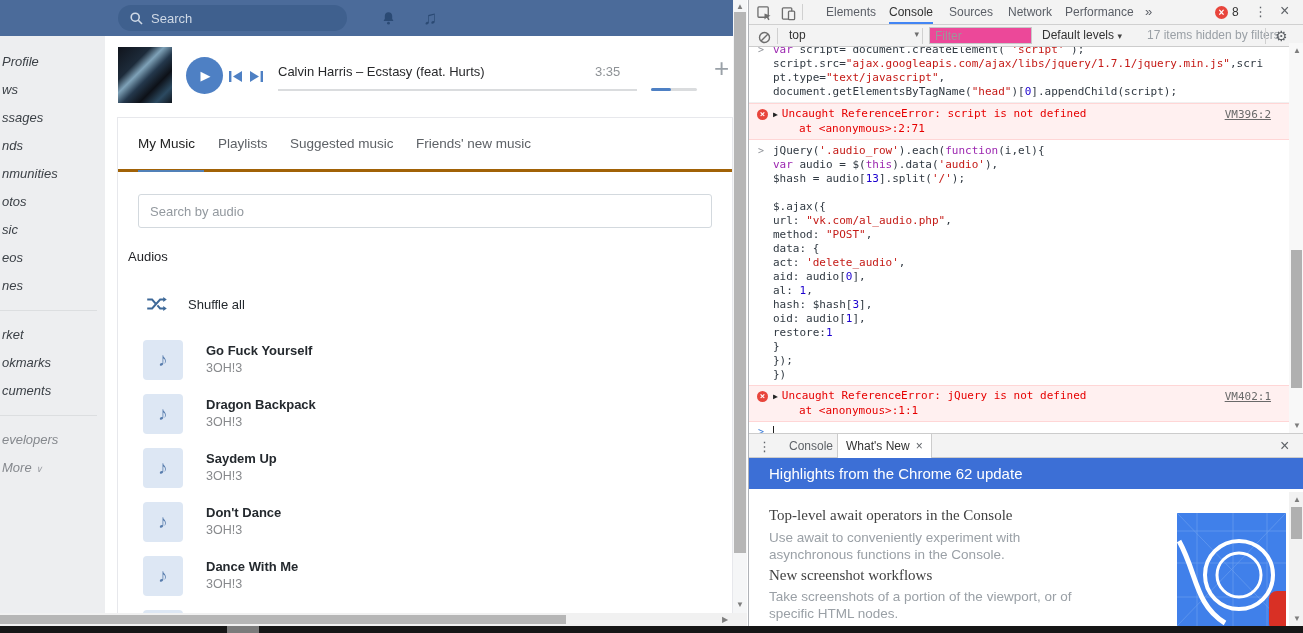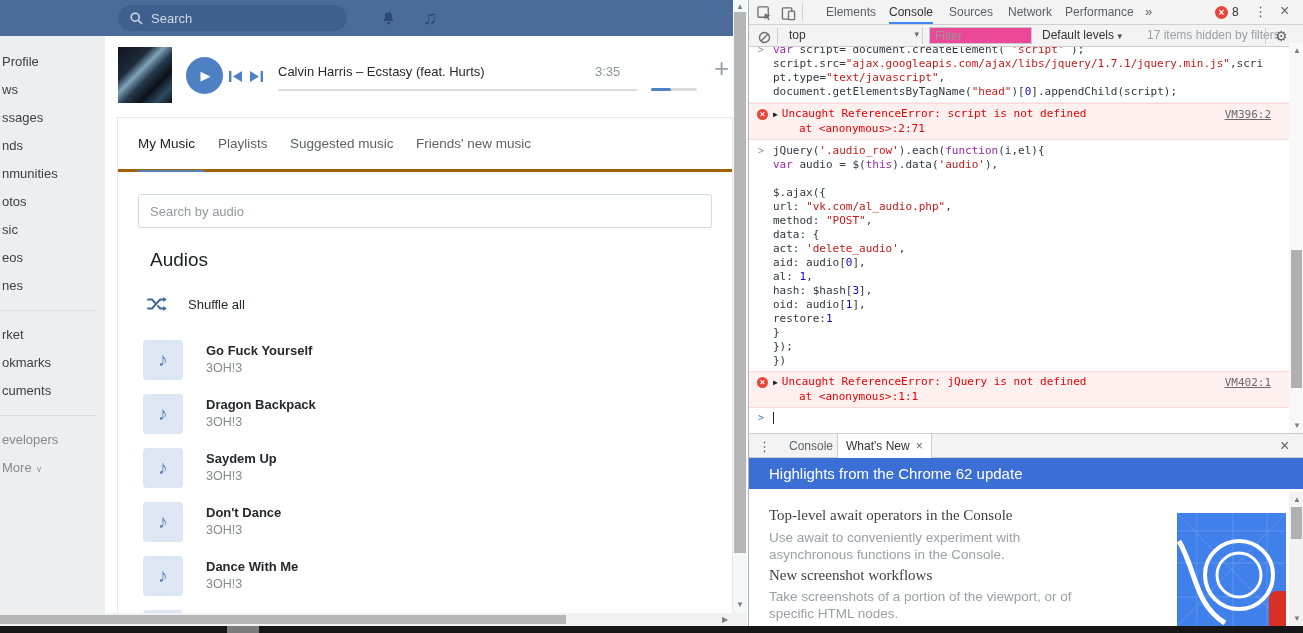--- a/index.html
+++ b/index.html
@@ -8,21 +8,21 @@
 
   
   .vk-pane { position:absolute; left:0; top:0; width:747px; height:626px; background:#fff; overflow:hidden; }
   .vk-header { position:absolute; left:0; top:0; width:733px; height:36px; background:#4b6b9a; }
   .search-pill { position:absolute; left:118px; top:5px; width:229px; height:26px; border-radius:13px; background:#three; background:#3f608e; color:#cfd9e6; font-size:13px; display:flex; align-items:center; padding-left:12px; gap:8px; }
   .search-pill svg { flex:0 0 auto; }
   .hdr-ico { position:absolute; top:6px; width:24px; height:24px; color:#2b4a74; display:flex; align-items:center; justify-content:center; }
   .hdr-ico.music { font-size:19px; }
 
   .vk-sidebar { position:absolute; left:0; top:36px; width:105px; height:578px; background:#edeef0; padding-top:12px; }
-  .sb-item { height:28px; line-height:28px; font-size:13px; color:#3c4147; padding-left:2px; white-space:nowrap; cursor:pointer; }
+  .sb-item { height:28px; line-height:28px; font-size:13px; color:#3c4147; padding-left:2px; white-space:nowrap; cursor:pointer;font-style:italic; }
   .sb-div { height:1px; background:#dcdee0; margin:10px 8px 10px 0; }
   .sb-item.muted { color:#85888d; }
   .sb-item .chev { font-size:9px; color:#9a9da3; margin-left:4px; }
 
   
   .player-card { position:absolute; left:117px; top:47px; width:616px; height:56px; background:#fff; }
   .album-art { position:absolute; left:1px; top:0; width:54px; height:56px;
     background:linear-gradient(135deg,#10141c 0%,#1d2b3a 30%,#7fa2b8 42%,#24384c 55%,#0d1118 70%,#2c4a61 85%,#11161d 100%); }
   .play-btn { position:absolute; left:69px; top:10px; width:37px; height:37px; border-radius:50%; background:#4e80c4; color:#fff; display:flex; align-items:center; justify-content:center; cursor:pointer; }
   .skip { position:absolute; top:22px; width:15px; height:14px; color:#4e80c4; cursor:pointer; }
@@ -34,21 +34,21 @@
   .add-btn { position:absolute; left:597px; top:8px; font-size:26px; font-weight:300; color:#9aa1a8; cursor:pointer; line-height:26px; }
 
   
   .content-card { position:absolute; left:117px; top:117px; width:616px; height:497px; background:#fff; border:1px solid #e7e8ec; overflow:hidden; }
   .tabs-row { position:absolute; left:0; top:0; width:100%; height:54px; border-bottom:3px solid #a16207; }
   .tab { position:absolute; top:18px; font-size:13.5px; color:#5d6166; cursor:pointer; white-space:nowrap; }
   .tab.active { color:#222; font-weight:500; }
   .tab-underline { position:absolute; left:20px; top:52px; width:66px; height:2px; background:#5181b8; }
   .audio-search { position:absolute; left:20px; top:76px; width:574px; height:34px; border:1px solid #d3d9de; border-radius:3px; font-size:13px; color:#444; padding-left:11px; font-family:"Liberation Sans",sans-serif; outline:none; }
   .audio-search::placeholder { color:#93999f; }
-  .audios-label { position:absolute; left:32px; top:131px; font-size:19px; color:#1f2024; }
+  .audios-label { position:absolute; left:10px; top:131px; font-size:13px; color:#1f2024; }
   .shuffle-row { position:absolute; left:28px; top:175px; height:22px; display:flex; align-items:center; gap:20px; cursor:pointer; }
   .shuffle-row .lbl { font-size:13px; font-weight:400; color:#24292e; }
   .track-row { position:absolute; left:25px; width:560px; height:40px; cursor:pointer; }
   .track-thumb { position:absolute; left:0; top:0; width:40px; height:40px; border-radius:4px; background:#dde7f4; color:#587dad; font-size:19px; display:flex; align-items:center; justify-content:center; }
   .track-name { position:absolute; left:63px; top:3px; font-size:13px; font-weight:600; color:#24292e; white-space:nowrap; }
   .track-artist { position:absolute; left:63px; top:21px; font-size:12.5px; color:#87898c; white-space:nowrap; }
 
   
   .v-scroll { position:absolute; left:733px; top:0; width:14px; height:613px; background:#f5f6f7; }
   .v-scroll .thumb { position:absolute; left:1px; top:12px; width:12px; height:541px; background:#b6b6b6; }
@@ -319,20 +319,21 @@
           <span class="eicon">×</span>
           <div class="code-line"><span class="exp">▶</span><span>Uncaught ReferenceError: script is not defined</span></div>
           <div class="at-line">at &lt;anonymous&gt;:2:71</div>
           <span class="src-link">VM396:2</span>
         </div>
         <div class="entry" style="border-bottom:none;padding-top:4px;">
           <span class="chev" style="top:4px;">&gt;</span>
           <div>
               <div class="code-line"><span class="tok-pl">jQuery(</span><span class="tok-str">'.audio_row'</span><span class="tok-pl">).each(</span><span class="tok-kw">function</span><span class="tok-pl">(i,el){</span></div>
               <div class="code-line"><span class="tok-kw">var</span><span class="tok-pl"> audio = $(</span><span class="tok-kw">this</span><span class="tok-pl">).data(</span><span class="tok-str">'audio'</span><span class="tok-pl">),</span></div>
+              <div class="code-line"><span class="tok-pl">$hash = audio[</span><span class="tok-num">13</span><span class="tok-pl">].split(</span><span class="tok-str">'/'</span><span class="tok-pl">);</span></div>
               <div class="code-line">&nbsp;</div>
               <div class="code-line"><span class="tok-pl">$.ajax({</span></div>
               <div class="code-line"><span class="tok-pl">url: </span><span class="tok-str">"vk.com/al_audio.php"</span><span class="tok-pl">,</span></div>
               <div class="code-line"><span class="tok-pl">method: </span><span class="tok-str">"POST"</span><span class="tok-pl">,</span></div>
               <div class="code-line"><span class="tok-pl">data: {</span></div>
               <div class="code-line"><span class="tok-pl">act: </span><span class="tok-str">'delete_audio'</span><span class="tok-pl">,</span></div>
               <div class="code-line"><span class="tok-pl">aid: audio[</span><span class="tok-num">0</span><span class="tok-pl">],</span></div>
               <div class="code-line"><span class="tok-pl">al: </span><span class="tok-num">1</span><span class="tok-pl">,</span></div>
               <div class="code-line"><span class="tok-pl">hash: $hash[</span><span class="tok-num">3</span><span class="tok-pl">],</span></div>
               <div class="code-line"><span class="tok-pl">oid: audio[</span><span class="tok-num">1</span><span class="tok-pl">],</span></div>

